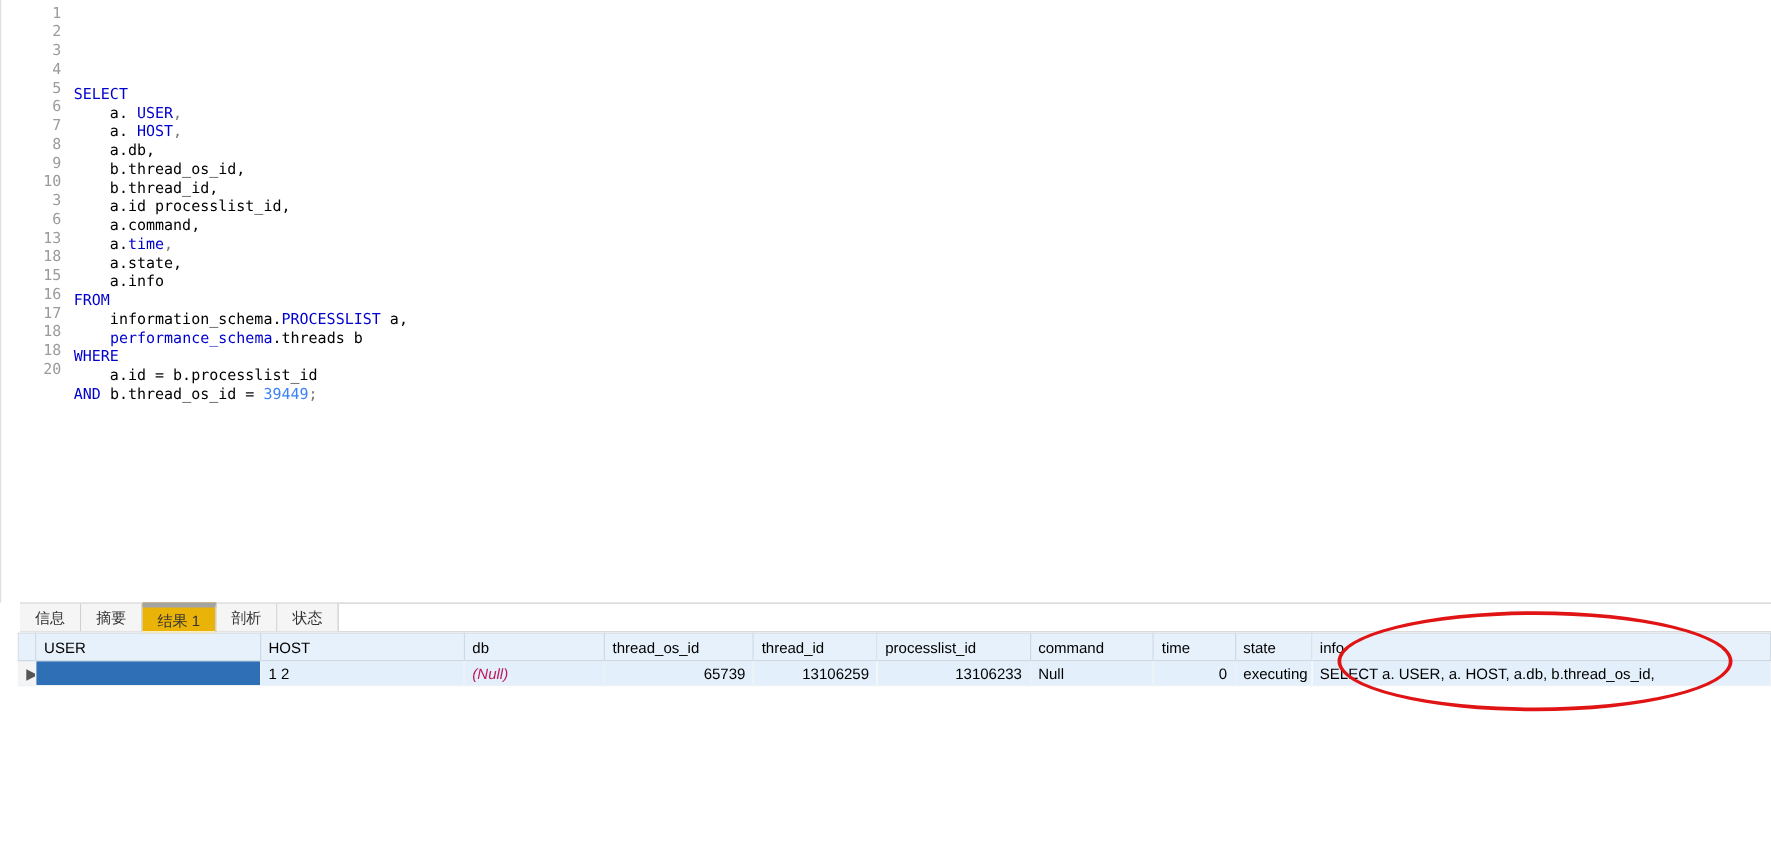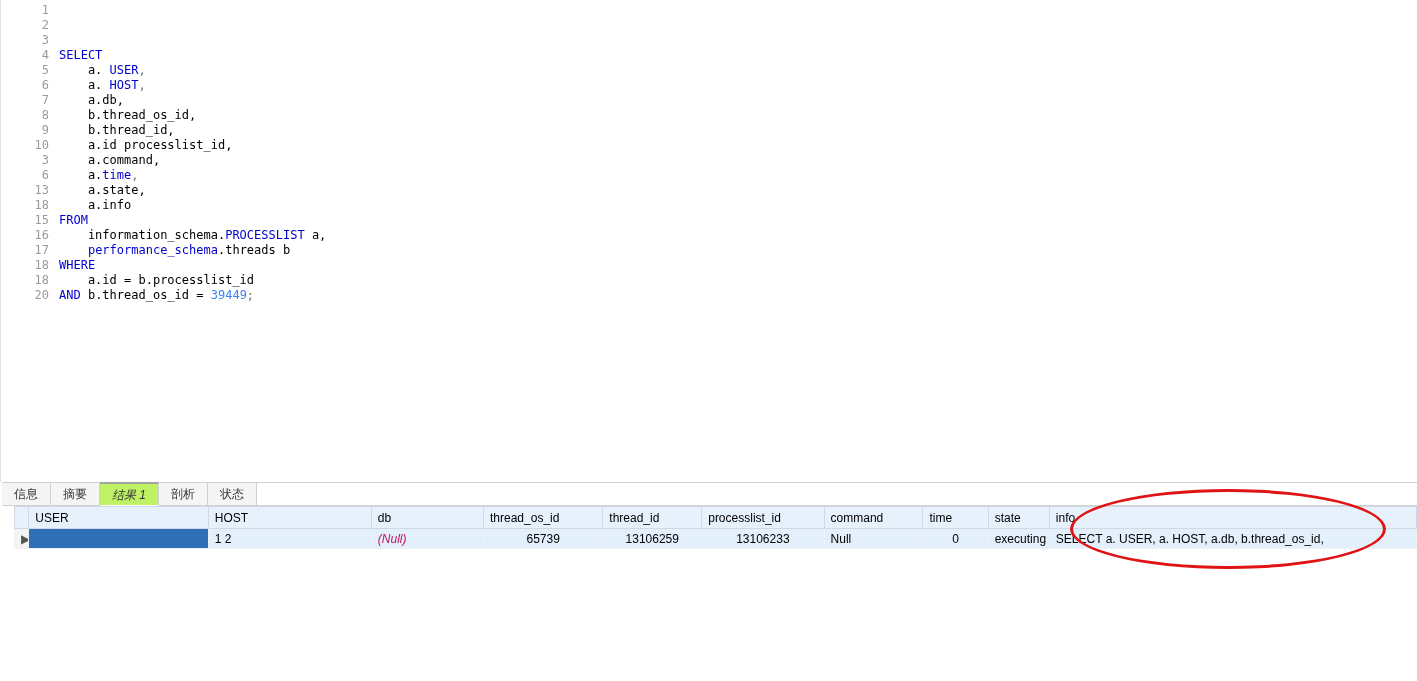--- a/index.html
+++ b/index.html
@@ -35,52 +35,52 @@
     }
     .gutter .ln { height: 15px; }
     .code {
       flex: 1;
       font-family: Consolas, monospace;
       font-size: 12px;
       line-height: 15px;
       padding-top: 3px;
       white-space: pre;
       color: #000;
+      margin-top: 20px;
     }
     .kw { color: #0000cd; }
     .ident { color: #0000cd; }
     .num { color: #3b82f6; }
     .op  { color: #777; }
     .tabs-bar {
       position: absolute;
-      top: 482px; left: 2px; right: 0;
+      top: 482px; left: 16px; right: 0;
       height: 24px;
       background: #fff;
       border-top: 1px solid #d0d0d0;
       border-bottom: 1px solid #d0d0d0;
       display: flex;
     }
     .tab {
       padding: 0 12px;
       line-height: 22px;
       font-size: 12px;
       color: #333;
       border-right: 1px solid #d0d0d0;
       background: #f5f5f5;
       cursor: pointer;
     }
     .tab.active {
-      background: #bef264;
-      border-top: 2px solid #a3a3a3;
+      background: #eab308;
+      border-top: 4px solid #a3a3a3;
       margin-top: -1px;
       border-bottom: 1px solid #fff;
       margin-bottom: -1px;
       position: relative;
       z-index: 2;
-      font-style: italic;
     }
     .results-pane {
       position: absolute;
       top: 506px; left: 14px; right: 0; bottom: 0;
       background: #fff;
       overflow: hidden;
     }
     .grid {
       width: 100%;
       border-collapse: collapse;
@@ -115,21 +115,21 @@
       border: 1px solid #d0d0d0;
       text-align: center;
       font-size: 10px;
       color: #555;
     }
     .null-val { color: #be185d; font-style: italic; }
     .cell-user-sel {
       background: #2f6fb5;
       color: #fff;
     }
-    .num-cell { text-align: center; }
+    .num-cell { text-align: right; }
     .ellipse-anno {
       position: absolute;
       border: 3px solid #e01414;
       border-radius: 50%;
       pointer-events: none;
       z-index: 50;
     }
     .redact {
       display: inline-block;
       vertical-align: middle;

